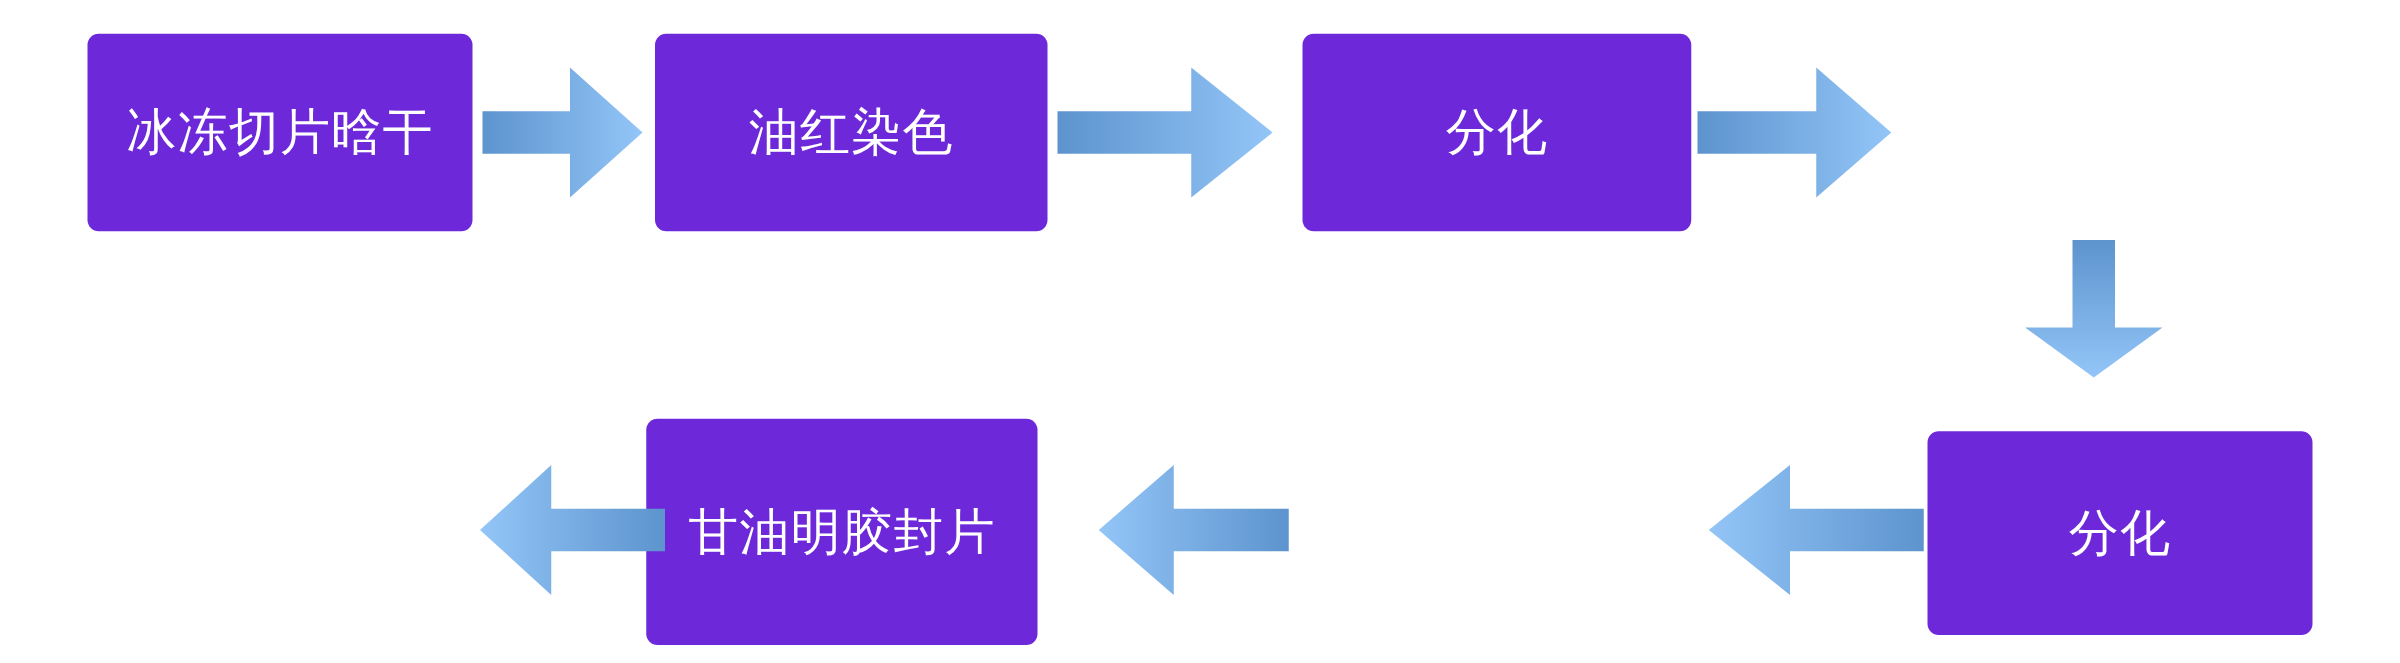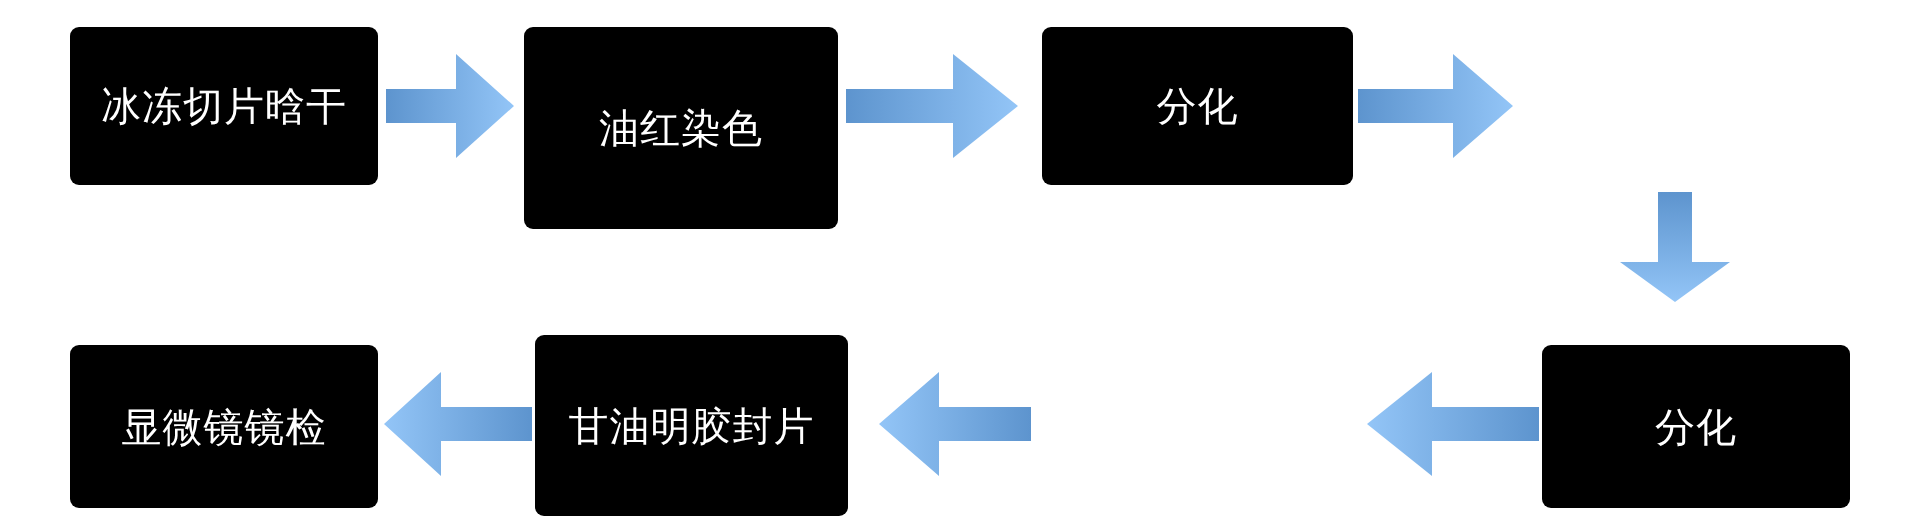--- a/index.html
+++ b/index.html
@@ -19,21 +19,21 @@
     position: absolute;
     left: 0;
     top: 0;
     width: 1920px;
     height: 530px;
   }
 
   .node {
     position: absolute;
     box-sizing: border-box;
-    background: #000000;
+    background: #6d28d9;
     border-radius: 9px;
     color: #ffffff;
     display: flex;
     align-items: center;
     justify-content: center;
     text-align: center;
     font-size: 40px;
     font-weight: 400;
     letter-spacing: 1px;
     line-height: 1.1;
@@ -58,41 +58,38 @@
 </style>
 </head>
 <body>
 
 <div id="canvas">
 
   <div class="node" style="left:70px; top:27px; width:308px; height:158px;">
     <span class="node-label">冰冻切片晗干</span>
   </div>
 
-  <div class="node" style="left:524px; top:27px; width:314px; height:202px;">
+  <div class="node" style="left:524px; top:27px; width:314px; height:158px;">
     <span class="node-label">油红染色</span>
   </div>
 
   <div class="node" style="left:1042px; top:27px; width:311px; height:158px;">
     <span class="node-label">分化</span>
   </div>
 
 
   <div class="node" style="left:1542px; top:345px; width:308px; height:163px;">
     <span class="node-label">分化</span>
   </div>
 
 
-  <div class="node" style="left:535px; top:335px; width:313px; height:181px;">
+  <div class="node" style="left:517px; top:335px; width:313px; height:181px;">
     <span class="node-label">甘油明胶封片</span>
   </div>
 
-  <div class="node" style="left:70px; top:345px; width:308px; height:163px;">
-    <span class="node-label">显微镜镜检</span>
-  </div>
 
   <div class="arrow" style="left:386px; top:54px; width:128px; height:104px;">
     <svg viewBox="0 0 128 104" preserveAspectRatio="none">
       <defs>
         <linearGradient id="gradR1" x1="0" y1="0" x2="1" y2="0">
           <stop offset="0%" stop-color="#5d94ce"></stop>
           <stop offset="100%" stop-color="#93c5f7"></stop>
         </linearGradient>
       </defs>
       <path d="M0,35 L70,35 L70,0 L128,52 L70,104 L70,69 L0,69 Z" fill="url(#gradR1)"></path>

